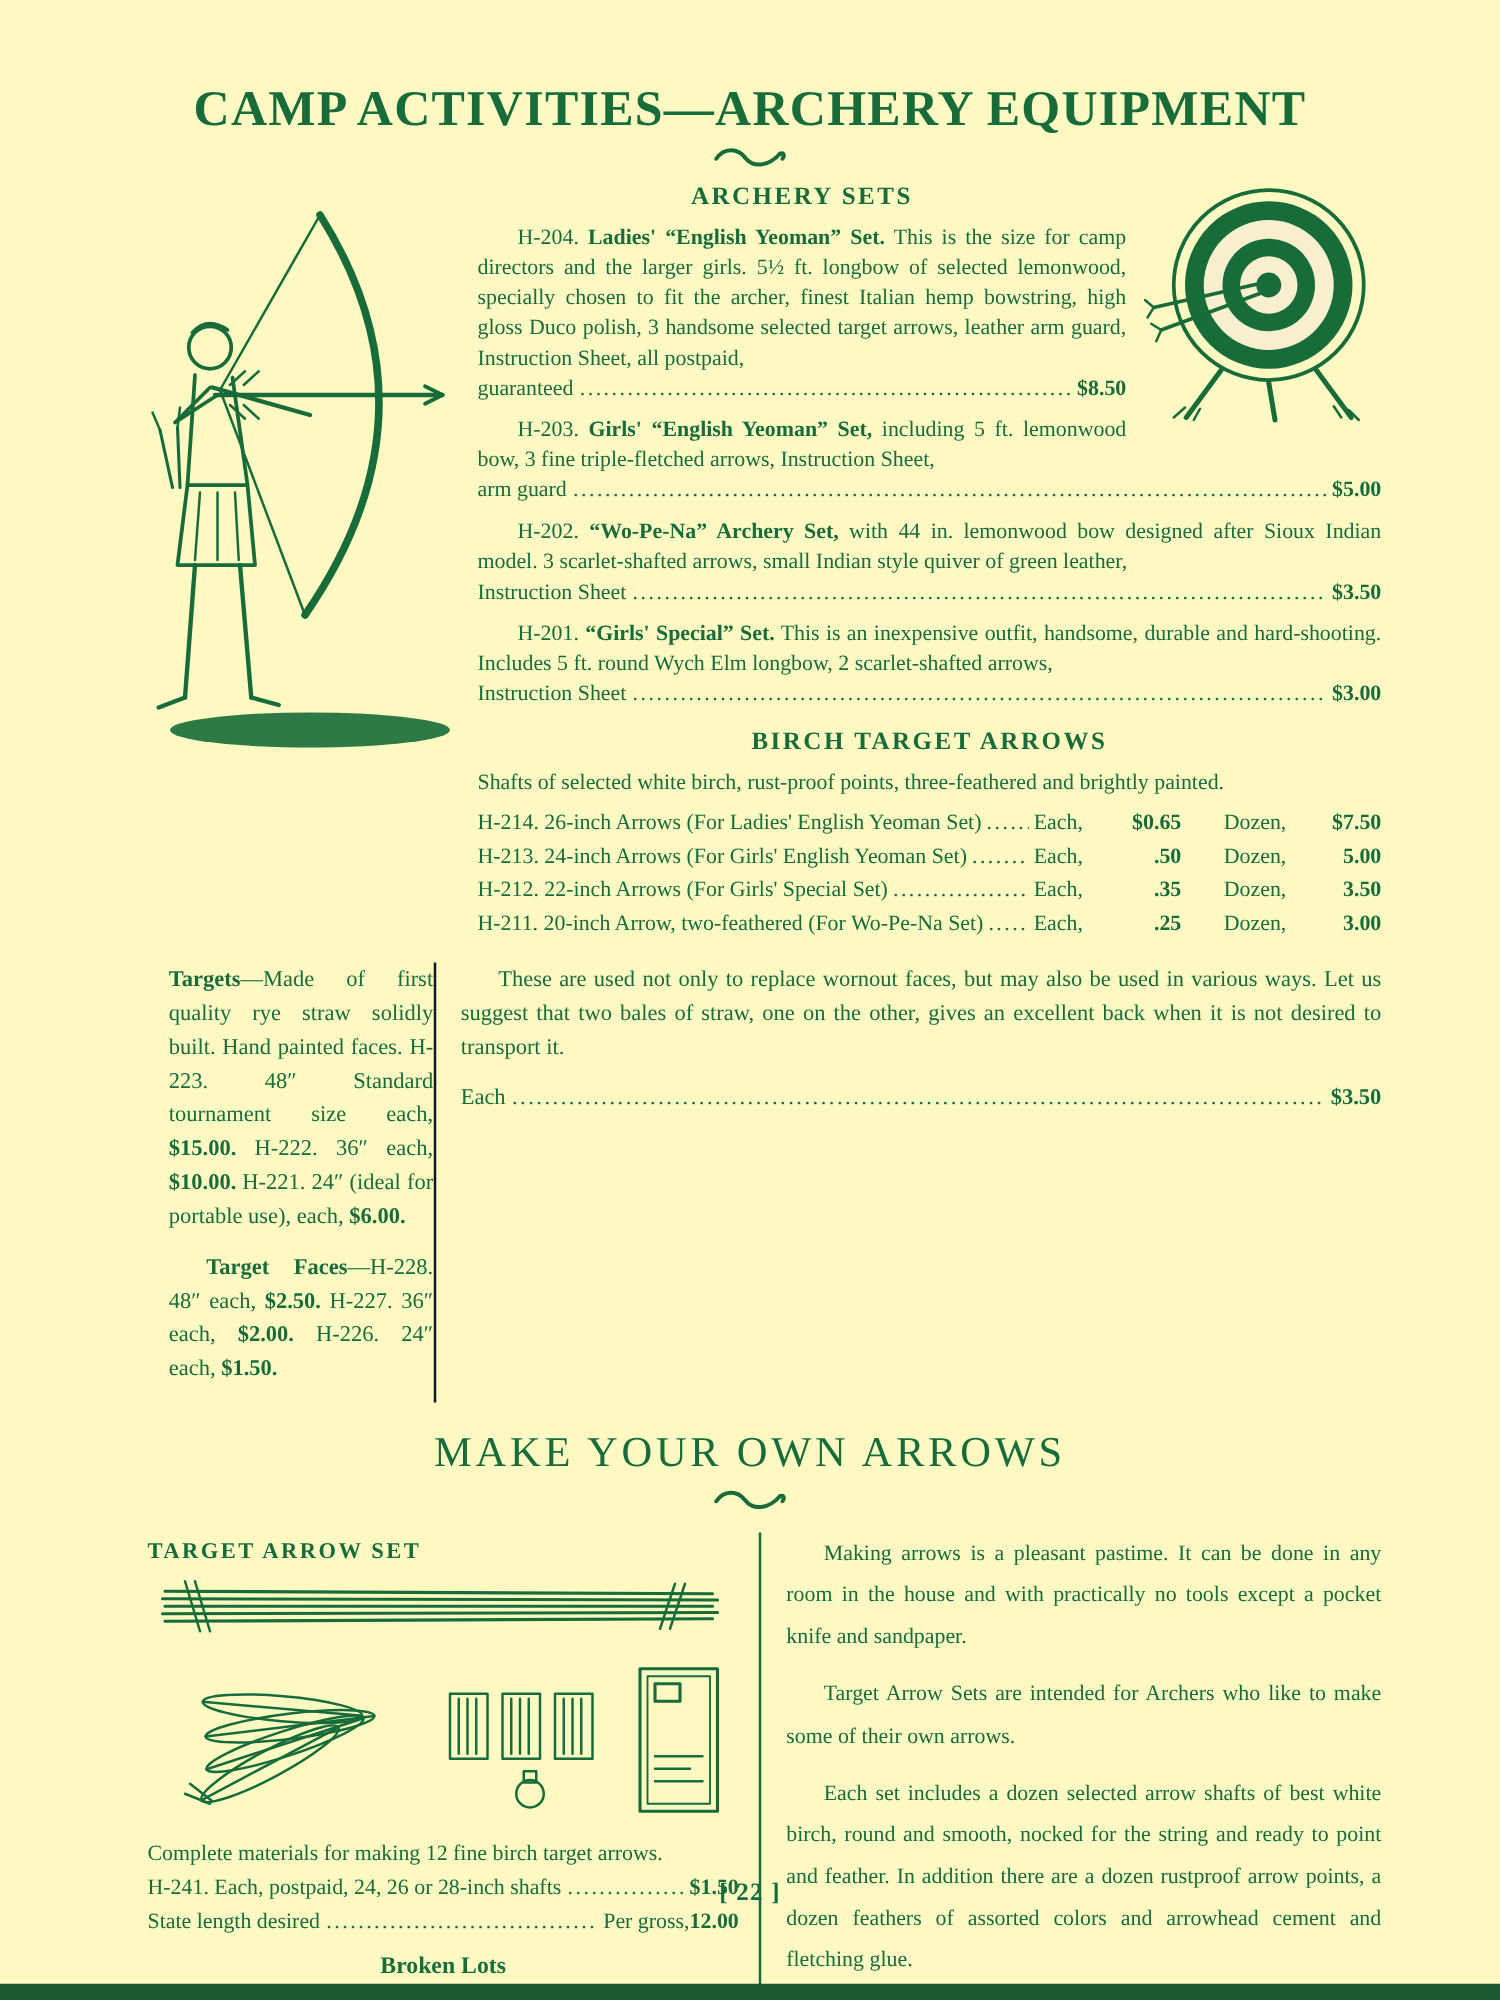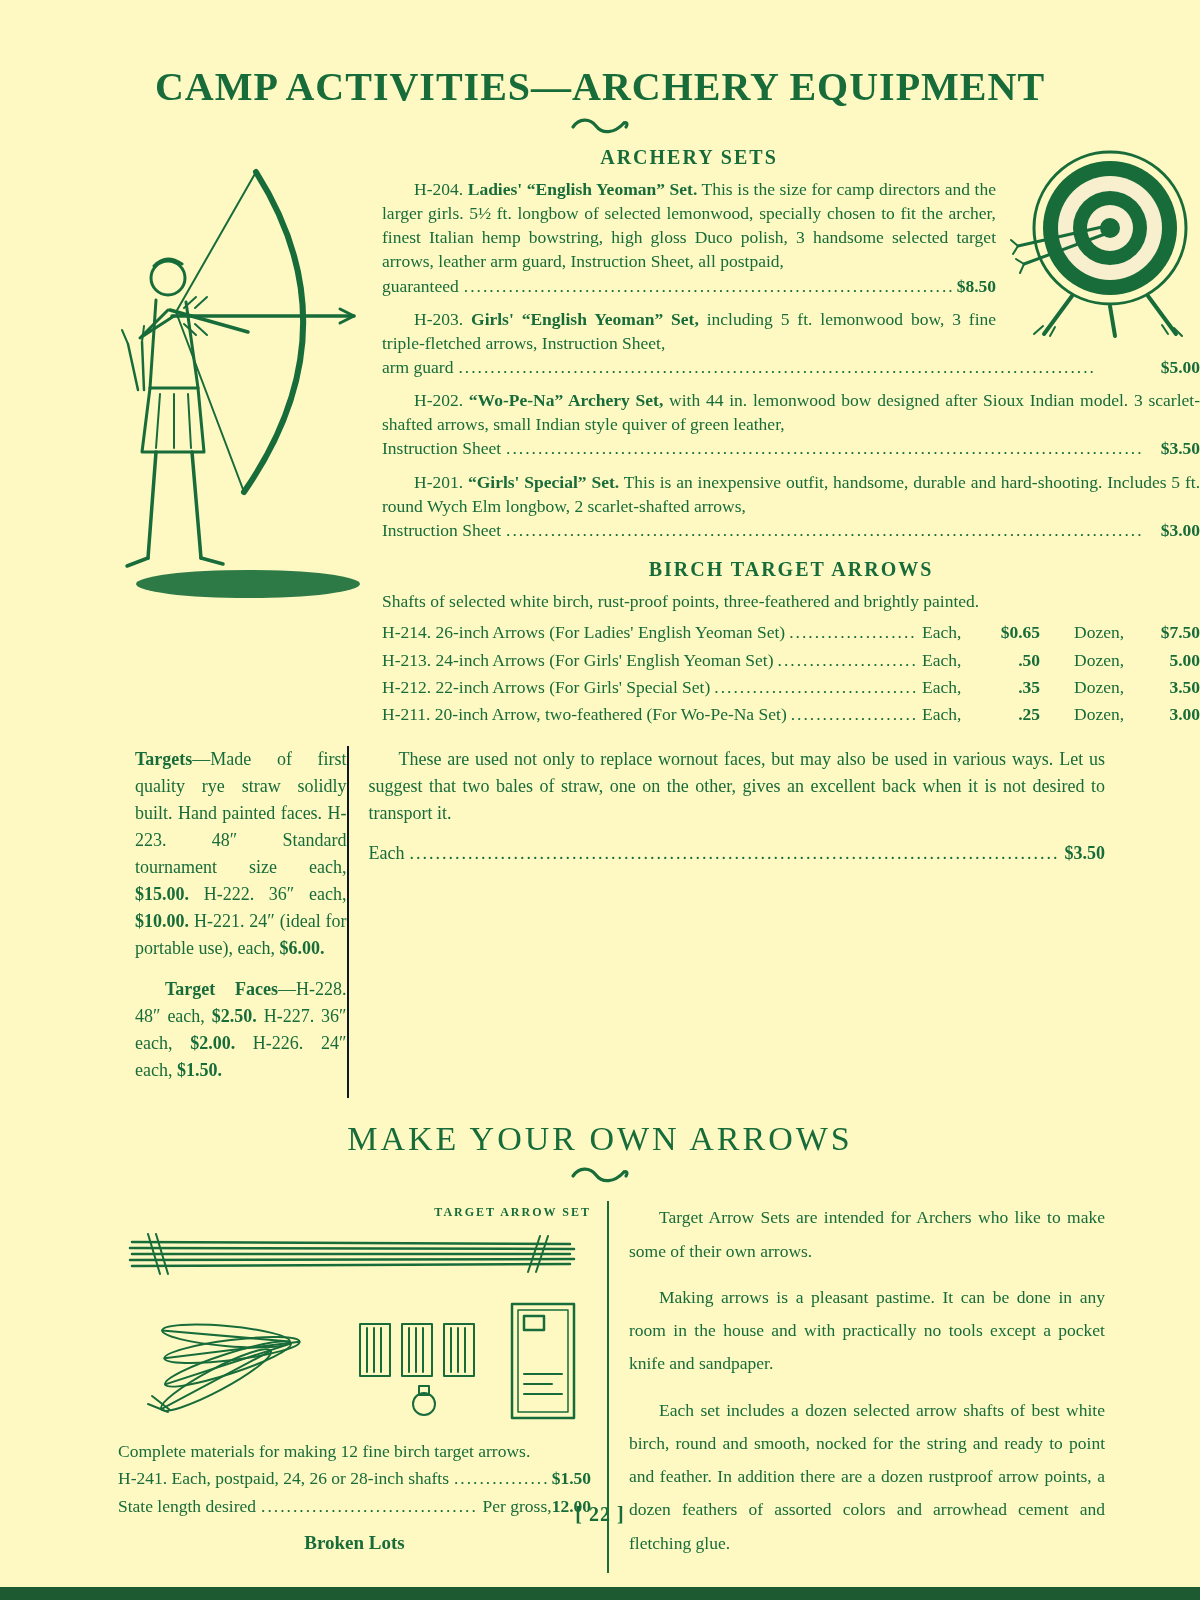--- a/index.html
+++ b/index.html
@@ -8,21 +8,21 @@
     position:relative; width:1200px; height:1600px; margin:0 auto;
     background:#fef9c3; color:#176c3a; overflow:hidden;
     font-family:"Liberation Serif", serif; font-size:17.5px;
   }
   .b { font-weight:bold; }
   .just { text-align:justify; }
   .title { padding-top:66px; text-align:center; font-size:40px; font-weight:bold; letter-spacing:1px; line-height:1.05; }
   .ornament { display:block; margin:8px auto 0; }
   .top-section { position:relative; margin-top:8px; }
   .archer-svg { position:absolute; left:98px; top:14px; }
-  .content { margin-left:382px; }
+  .content { margin-left:382px; margin-right:95px; }
   .sec-heading { text-align:center; font-weight:bold; font-size:20px; letter-spacing:2px; margin:2px 0 8px; }
   .target-svg { float:right; margin:2px 0 6px 14px; }
   .catalog-item { margin-bottom:9px; }
   .item-text { margin:0; line-height:1.38; text-indent:32px; }
   .price-row { display:flex; align-items:baseline; overflow:hidden; line-height:1.38; }
   .pr-leader { flex:1; overflow:hidden; white-space:nowrap; letter-spacing:2px; margin:0 5px; }
   .pr-price { font-weight:bold; white-space:nowrap; }
   .pr-label { white-space:nowrap; }
   .birch-head { margin-top:16px; }
   .birch-intro { margin:0 0 6px; line-height:1.4; }
@@ -37,21 +37,21 @@
   .twocol { display:flex; align-items:stretch; }
   .twocol-targets { margin:18px 95px 0 135px; font-size:18px; }
   .twocol-targets .colL { width:473px; }
   .twocol-targets .colR { flex:1; border-left:2px solid #0f172a; padding-left:20px; }
   .twocol-targets p { margin:0 0 14px; line-height:1.5; }
   .ti { text-indent:30px; }
   .make-heading { text-align:center; font-size:34px; letter-spacing:3px; margin-top:22px; line-height:1.1; }
   .twocol-make { margin:14px 95px 0 118px; }
   .twocol-make .colL { width:489px; padding-right:16px; }
   .twocol-make .colR { flex:1; border-left:2px solid #176c3a; padding-left:20px; }
-  .tas-heading { text-align:right; font-weight:bold; font-size:12px; letter-spacing:2px; margin:4px 0 4px; }
+  .tas-heading { text-align:left; font-weight:bold; font-size:18px; letter-spacing:2px; margin:4px 0 4px; }
   .materials-svg { display:block; margin:8px auto 10px; }
   .mk-line { line-height:1.55; margin:0; }
   .mk-row { display:flex; align-items:flex-end; overflow:hidden; line-height:1.55; }
   .broken-heading { text-align:center; font-weight:bold; font-size:19px; margin:12px 0 4px; }
   .colR-make p { text-align:justify; text-indent:30px; line-height:1.9; margin:0 0 13px; }
   .page-number { position:absolute; left:0; right:0; bottom:74px; text-align:center; font-size:20px; font-weight:bold; letter-spacing:1px; }
   .bottom-bar { position:absolute; left:0; right:0; bottom:0; height:13px; background:#1d5a32; }
   svg { stroke-linecap:round; stroke-linejoin:round; }
 </style>
 </head>
@@ -275,22 +275,22 @@
         <span class="pr-leader">....................................................................................................</span>
         <span class="pr-label">Per gross, </span>
         <span class="pr-price">12.00</span>
       </div>
 
       <div class="broken-heading">Broken Lots</div>
 
     </div>
 
     <div class="colR colR-make">
+      <p>Making arrows is a pleasant pastime. It can be done in any room in the house and with practically no tools except a pocket knife and sandpaper.</p>
       <p>Target Arrow Sets are intended for Archers who like to make some of their own arrows.</p>
-      <p>Making arrows is a pleasant pastime. It can be done in any room in the house and with practically no tools except a pocket knife and sandpaper.</p>
       <p>Each set includes a dozen selected arrow shafts of best white birch, round and smooth, nocked for the string and ready to point and feather. In addition there are a dozen rustproof arrow points, a dozen feathers of assorted colors and arrowhead cement and fletching glue.</p>
 
     </div>
   </div>
 
   <div class="page-number">[ 22 ]</div>
   <div class="bottom-bar"></div>
 
 </div>
 

